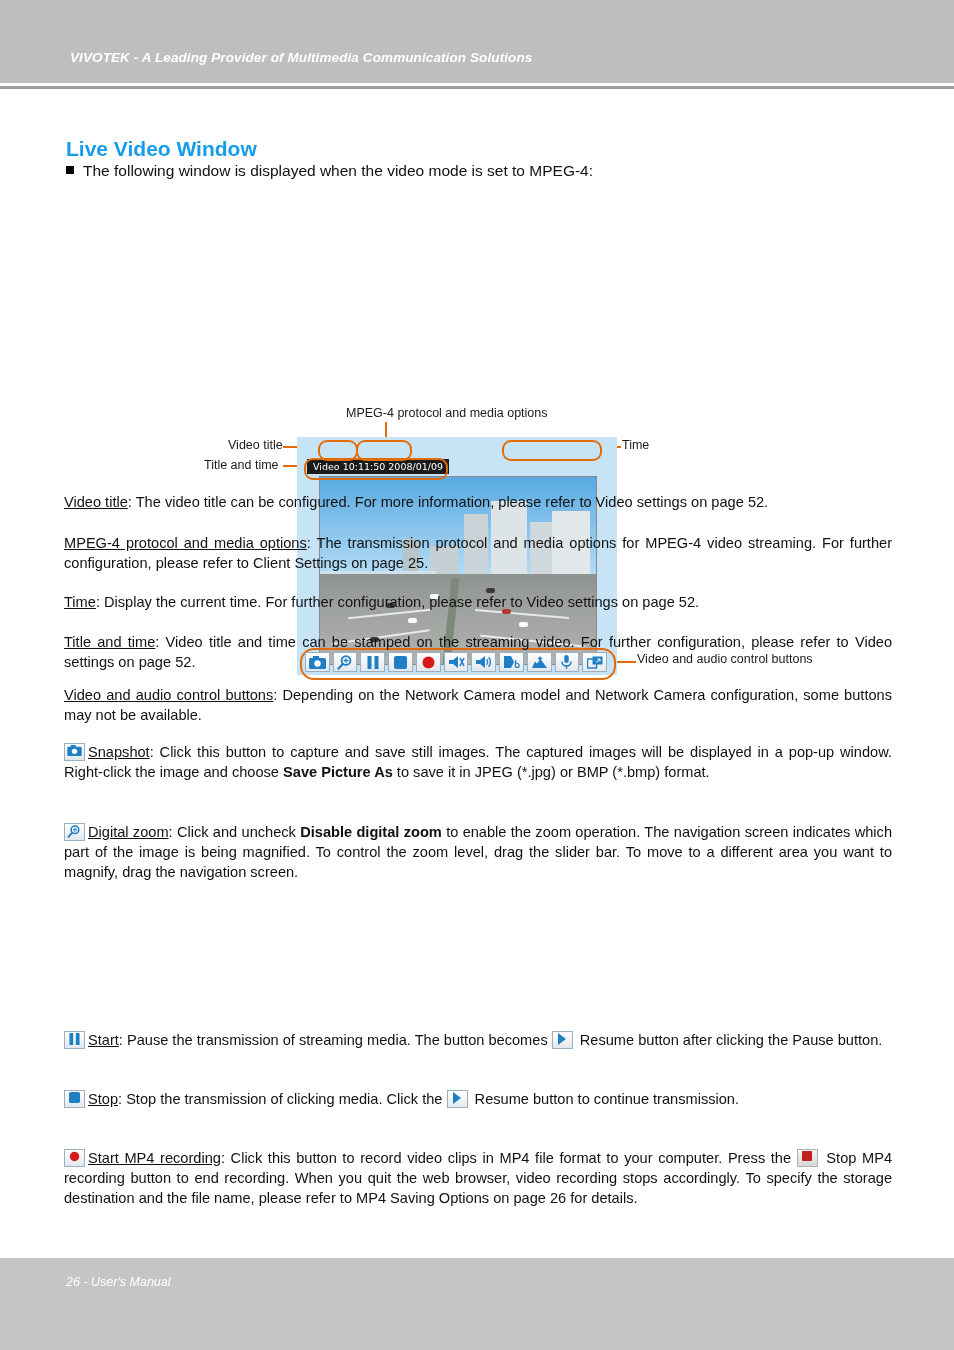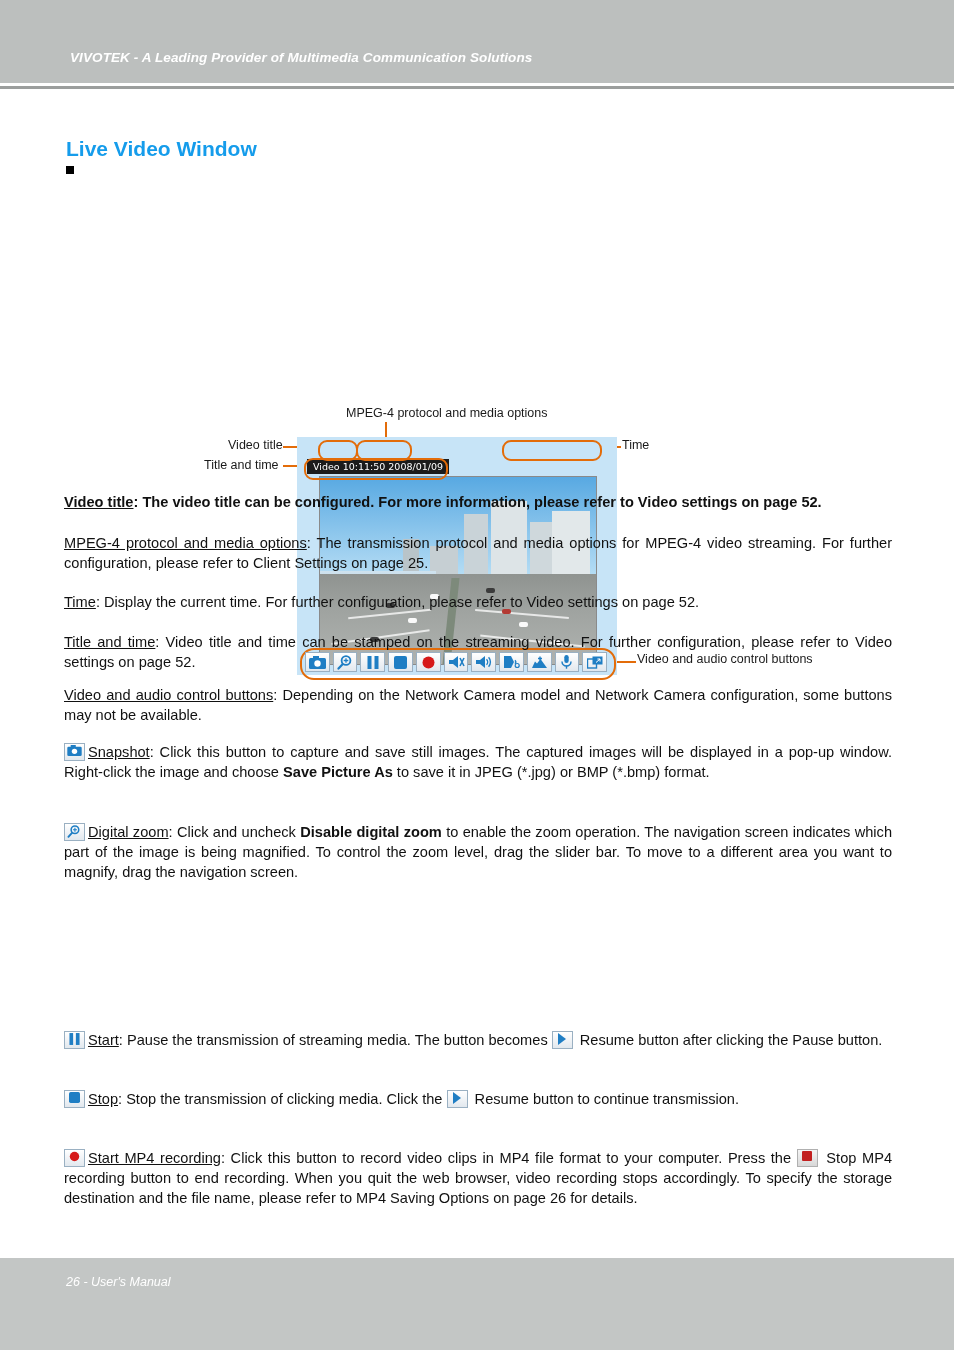--- a/index.html
+++ b/index.html
@@ -158,21 +158,21 @@
   .ctrl-btn svg { display:block; }
 
   
   p.para {
     position:absolute; left:64px; width:828px; margin:0;
     font-size:14.6px; line-height:20px; color:#111;
     text-align:justify;
   }
   p.para .u { text-decoration:underline; }
   p.para b { font-weight:bold; }
-  .p1 { top:492px;font-weight:bold; }
+  .p1 { top:492px; }
   .p2 { top:533px; }
   .p3 { top:592px; }
   .p4 { top:632px; }
   .p5 { top:685px; }
   .p6 { top:742px; }
   .p7 { top:822px; }
   .p8 { top:1030px; }
   .p9 { top:1089px; }
   .p10 { top:1148px; }
 
@@ -197,21 +197,21 @@
 <div class="page-header">
   <div class="header-title">VIVOTEK - A Leading Provider of Multimedia Communication Solutions</div>
 </div>
 <div class="header-rule"></div>
 
 <div class="content">
 
   <h2 class="section-title">Live Video Window</h2>
 
   <div class="bullet-line">
-    <span class="sq"></span>
+    <span class="sq"></span><span>The following window is displayed when the video mode is set to MPEG-4:</span>
   </div>
 
   <div class="figure">
 
     <div class="callout-label lbl-mpeg">MPEG-4 protocol and media options</div>
     <div class="callout-label lbl-videotitle">Video title</div>
     <div class="callout-label lbl-titletime">Title and time</div>
     <div class="callout-label lbl-time">Time</div>
     <div class="callout-label lbl-controls">Video and audio control buttons</div>
 

